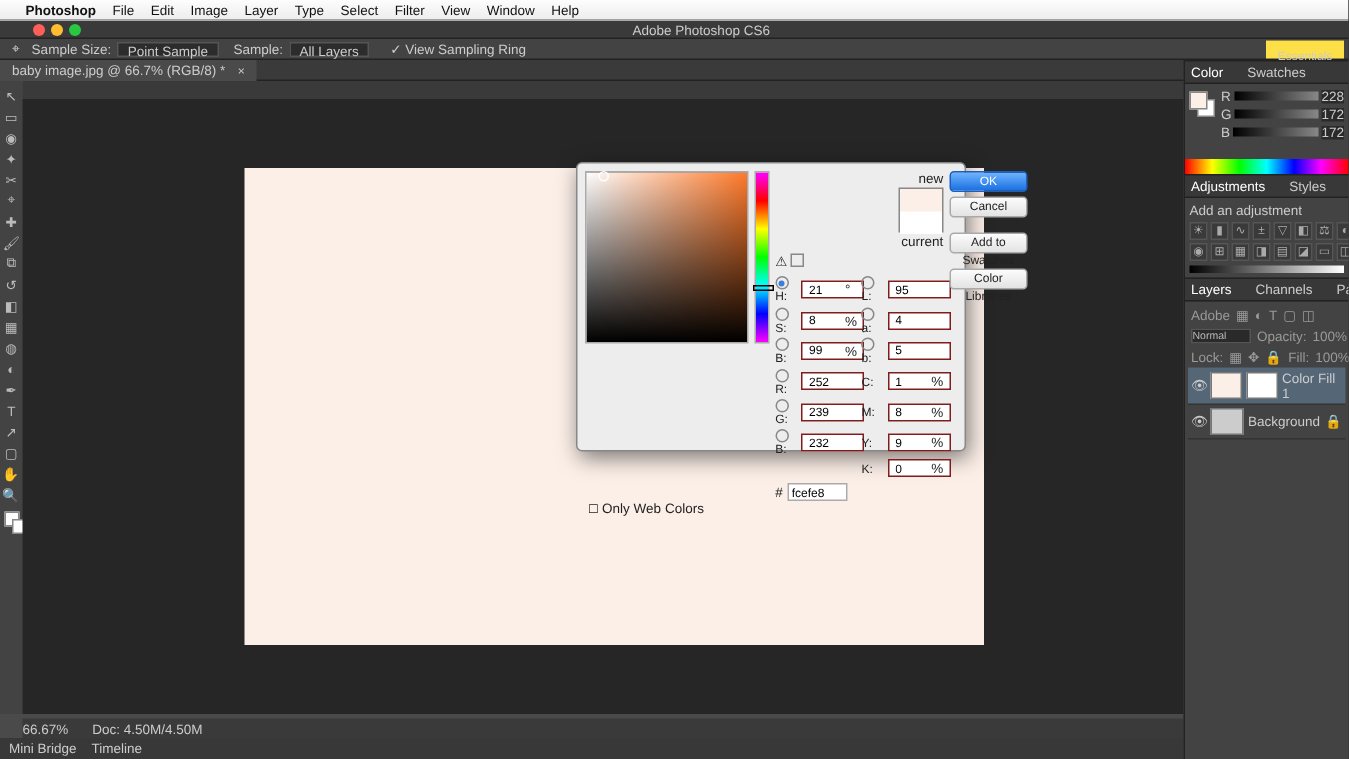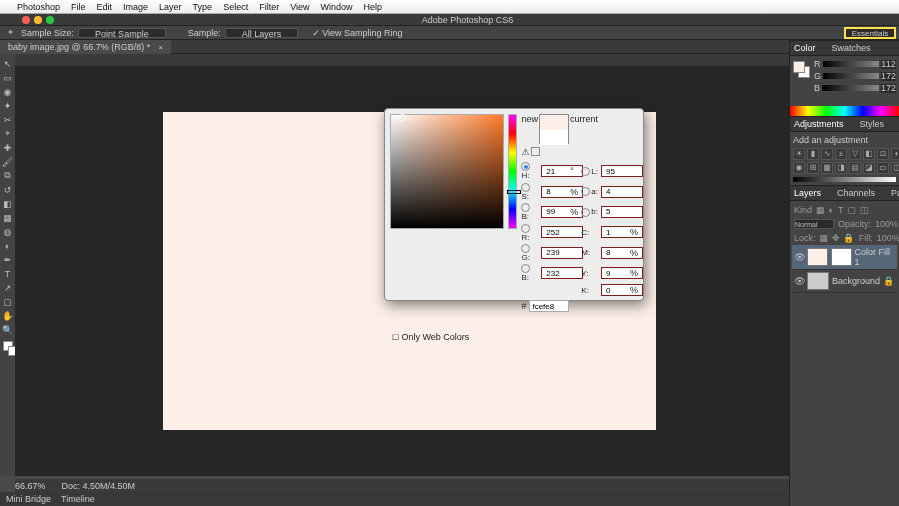--- a/index.html
+++ b/index.html
@@ -5,21 +5,21 @@
 *{margin:0;padding:0;box-sizing:border-box;font-family:"Lucida Grande","Helvetica Neue",Arial,sans-serif;font-size:9px;user-select:none}
 body{width:899px;height:506px;background:#4a4a4a;overflow:hidden;position:relative}
 .menubar{height:14px;background:linear-gradient(#fdfdfd,#ededed);display:flex;align-items:center;padding:0 6px;border-bottom:1px solid #aaa;color:#111}
 .menubar span{margin-right:11px;font-size:9px}
 .apple{font-size:11px;margin-right:10px}
 .traffic{height:12px;background:#3a3a3a;display:flex;align-items:center;padding:0 22px;border-bottom:1px solid #222}
 .tl{width:8px;height:8px;border-radius:50%;margin-right:4px}
 .red{background:#ff5f57}.yellow{background:#febc2e}.green{background:#28c840}
 .title{flex:1;text-align:center;color:#ccc;font-size:9px}
 .optbar{height:14px;background:#434343;display:flex;align-items:center;color:#ccc;padding:0 8px;border-bottom:1px solid #222;font-size:8px}
-.optbar .sel{background:#2c2c2c;border:1px solid #555;padding:0 16px;margin:0 4px;height:10px;line-height:10px}
+.optbar .sel{background:#2c2c2c;border:1px solid #555;padding:0 6px;margin:0 4px;height:10px;line-height:10px}
 .optbar .chk{margin-left:10px}
 .tabbar{height:14px;background:#3a3a3a;display:flex;align-items:center;color:#ccc;border-bottom:1px solid #222}
 .tab{padding:0 8px;background:#4a4a4a;height:14px;line-height:14px;font-size:8px}
 .tab .x{margin-left:6px;font-size:8px}
 .ruler-h{position:absolute;left:15px;right:110px;top:54px;height:12px;background:#3a3a3a;color:#999;font-size:6px;overflow:hidden;white-space:nowrap}
 .workspace{position:absolute;left:15px;top:66px;right:110px;bottom:30px;background:#262626;overflow:hidden}
 .canvas{position:absolute;left:148px;top:46px;width:493px;height:318px;background:#fcefe8}
 .tools{position:absolute;left:0;top:54px;width:15px;bottom:30px;background:#434343;display:flex;flex-direction:column;align-items:center;padding-top:3px}
 .tool{width:13px;height:13px;color:#bbb;font-size:9px;display:flex;align-items:center;justify-content:center;margin-bottom:1px}
 .fgswatch{width:10px;height:10px;background:#fff;border:1px solid #888;margin-top:4px;position:relative}
@@ -45,51 +45,51 @@
 .lrow .eye{width:10px;text-align:center}
 .lrow .thumb{width:22px;height:18px;background:#fcefe8;border:1px solid #777}
 .lrow .thumb2{width:22px;height:18px;background:#fff;border:1px solid #777}
 .lrow.sel{background:#567}
 .lopts{display:flex;gap:4px;font-size:7px;color:#999;padding:2px}
 .linp{background:#2a2a2a;border:1px solid #555;height:10px;width:40px;font-size:7px;color:#bbb}
 .status{position:absolute;left:15px;right:110px;bottom:14px;height:13px;background:#3a3a3a;color:#ccc;font-size:8px;display:flex;align-items:center;padding:0 0}
 .status span{margin-right:16px}
 .bridgebar{position:absolute;left:0;right:110px;bottom:0;height:14px;background:#383838;color:#ccc;font-size:8px;display:flex;align-items:center;padding:0 6px}
 .bridgebar span{margin-right:10px}
-.essentials{position:absolute;right:3px;top:27px;width:52px;height:12px;background:#2c2c2c;border:2px solid #fde047;color:#ccc;font-size:8px;text-align:center;line-height:10px}
+.essentials{position:absolute;right:3px;top:27px;width:52px;height:12px;background:#2c2c2c;border:6px solid #fde047;color:#ccc;font-size:8px;text-align:center;line-height:10px}
 
 .colorpicker{position:absolute;left:384px;top:108px;width:260px;height:193px;background:#ededed;border:1px solid #888;box-shadow:2px 4px 14px rgba(0,0,0,.5);border-radius:4px}
 .cptitle{text-align:center;font-size:9px;color:#222;padding:3px 0;background:linear-gradient(#f5f5f5,#e0e0e0);border-bottom:1px solid #ccc;border-radius:4px 4px 0 0}
 .cpbody{display:flex;padding:5px;gap:5px}
 .satfield{width:115px;height:115px;background:linear-gradient(to bottom,transparent,#000),linear-gradient(to right,#fff,#ff7a2b);position:relative;border:1px solid #aaa}
 .satcur{position:absolute;width:7px;height:7px;border:1px solid #fff;border-radius:50%;left:8px;top:-1px}
 .huebar{width:10px;height:115px;background:linear-gradient(to bottom,#f0f,#f00,#ff0,#0f0,#0ff,#00f,#f0f);border:1px solid #aaa;position:relative}
 .huecur{position:absolute;width:14px;height:4px;left:-2px;top:75px;border:1px solid #000;background:transparent}
 .cpcol{display:flex;flex-direction:column;gap:2px;font-size:8px;color:#222}
-.newsw{display:flex;flex-direction:row;align-items:flex-start;gap:1px}
+.newsw{display:flex;flex-direction:column;align-items:flex-end;gap:1px}
 .newsw .box{width:30px;height:30px;border:1px solid #888}
 .newsw .box .half{height:15px}
 .valgrid{display:grid;grid-template-columns:auto 26px auto auto 26px auto;gap:2px 3px;align-items:center;font-size:8px}
 .valgrid input{width:42px;height:12px;border:1px solid #7f1d1d;font-size:8px;padding:0 4px}
 .hexrow{display:flex;align-items:center;gap:3px;margin-top:2px}
 .hexrow input{width:40px;height:12px;border:1px solid #aaa;font-size:8px;padding:0 2px}
-.owc{font-size:8px;color:#222;margin-top:20px;margin-left:2px}
+.owc{font-size:8px;color:#222;margin-top:0;margin-left:2px}
 .cpbtns{display:flex;flex-direction:column;gap:3px;width:55px}
 .btn{height:14px;border:1px solid #aaa;border-radius:3px;background:linear-gradient(#fcfcfc,#e3e3e3);font-size:8px;text-align:center;line-height:12px;color:#222}
 .btn.ok{background:linear-gradient(#6fb4ff,#1a6fe0);color:#fff;border-color:#1a60c0}
 .radio{width:9px;height:9px;border:1px solid #888;border-radius:50%;display:inline-block;vertical-align:middle;margin-right:1px;position:relative}
 .radio.on::after{content:"";position:absolute;left:1.5px;top:1.5px;width:4px;height:4px;background:#3a7ee0;border-radius:50%}
 label{font-size:8px}
 </style>
 </head>
 <body>
 
 <div class="menubar">
   <span class="apple"></span>
-  <span style="font-weight:normal">Photoshop</span>
+  <span style="font-weight:bold">Photoshop</span>
   <span>File</span>
   <span>Edit</span>
   <span>Image</span>
   <span>Layer</span>
   <span>Type</span>
   <span>Select</span>
   <span>Filter</span>
   <span>View</span>
   <span>Window</span>
   <span>Help</span>
@@ -101,21 +101,21 @@
   <div class="tl green"></div>
   <div class="title">Adobe Photoshop CS6</div>
 </div>
 
 <div class="essentials">Essentials</div>
 
 <div class="optbar">
   <span style="margin-right:8px">⌖</span>
   <span>Sample Size:</span>
   <span class="sel">Point Sample</span>
-  <span style="margin-left:18px">Sample:</span>
+  <span style="margin-left:6px">Sample:</span>
   <span class="sel">All Layers</span>
   <span class="chk">✓ <span>View Sampling Ring</span></span>
 </div>
 
 <div class="tabbar">
   <div class="tab">
     <span>baby image.jpg @ 66.7% (RGB/8) *</span>
     <span class="x">×</span>
   </div>
 </div>
@@ -168,21 +168,21 @@
   </div>
   <div class="colorpanel">
     <div class="fgbg">
         <div class="bg"></div>
         <div class="fg"></div>
       </div>
     <div class="sliders">
       <div class="srow">
           <span>R</span>
           <div class="bar"></div>
-          <div class="val">112</div>
+          <div class="val">228</div>
         </div>
       <div class="srow">
           <span>G</span>
           <div class="bar"></div>
           <div class="val">172</div>
         </div>
       <div class="srow">
           <span>B</span>
           <div class="bar"></div>
           <div class="val">172</div>
@@ -218,21 +218,21 @@
     <div class="lvlbar"></div>
   </div>
 
   <div class="phead">
     <span class="act">Layers</span>
     <span>Channels</span>
     <span>Paths</span>
   </div>
   <div class="layerspanel">
     <div class="lopts">
-      <span>Kind</span>
+      <span>Adobe</span>
       <span>▦</span>
       <span>◐</span>
       <span>T</span>
       <span>▢</span>
       <span>◫</span>
     </div>
     <div class="lopts">
       <input class="linp" value="Normal" style="">
       <span>Opacity:</span>
       <span>100%</span>
@@ -325,17 +325,25 @@
               <span></span>
             <label>K:</label>
               <input value="0" style="">
               <span>%</span>
           </div>
           <div class="hexrow">
               <span>#</span>
               <input value="fcefe8" style="">
             </div>
         </div>
+        <div class="cpbtns">
+          <div class="btn ok">OK</div>
+          <div class="btn">Cancel</div>
+          <div style="height:4px"></div>
+          <div class="btn">Add to Swatches</div>
+          <div style="height:4px"></div>
+          <div class="btn">Color Libraries</div>
+        </div>
       </div>
       <div class="owc">☐ <span>Only Web Colors</span></div>
     </div>
   </div>
 </div>
 
 </body></html>

